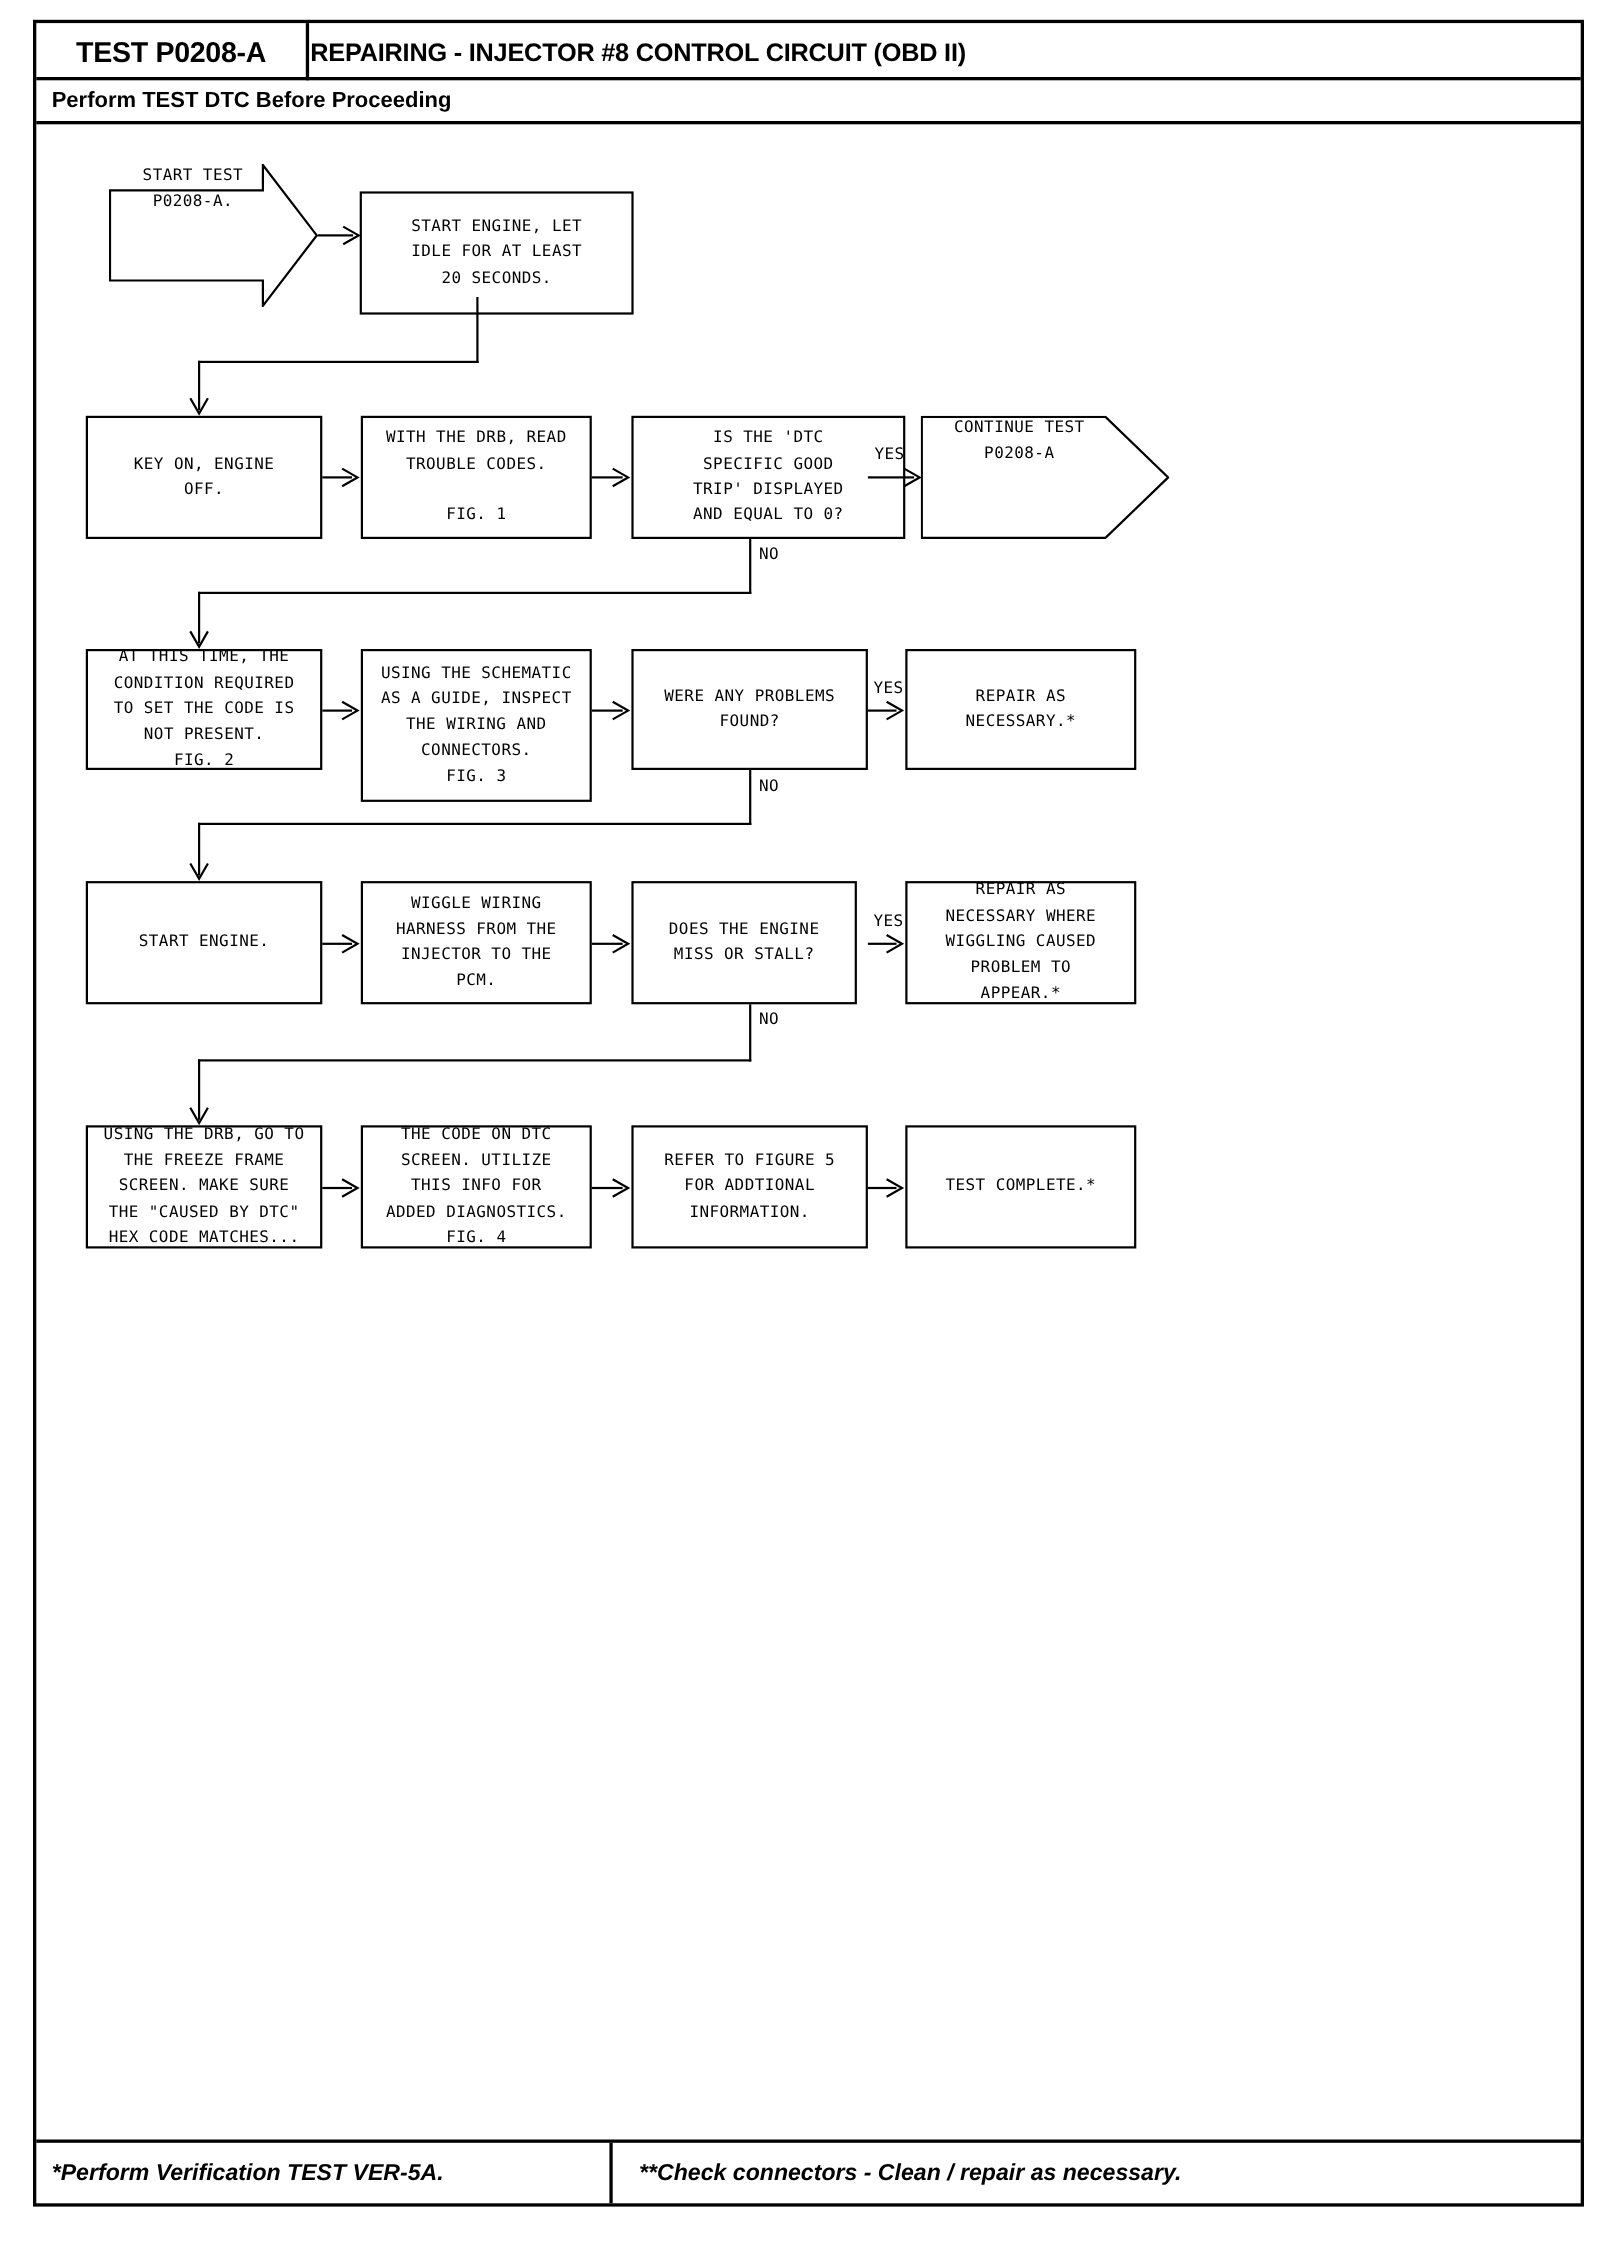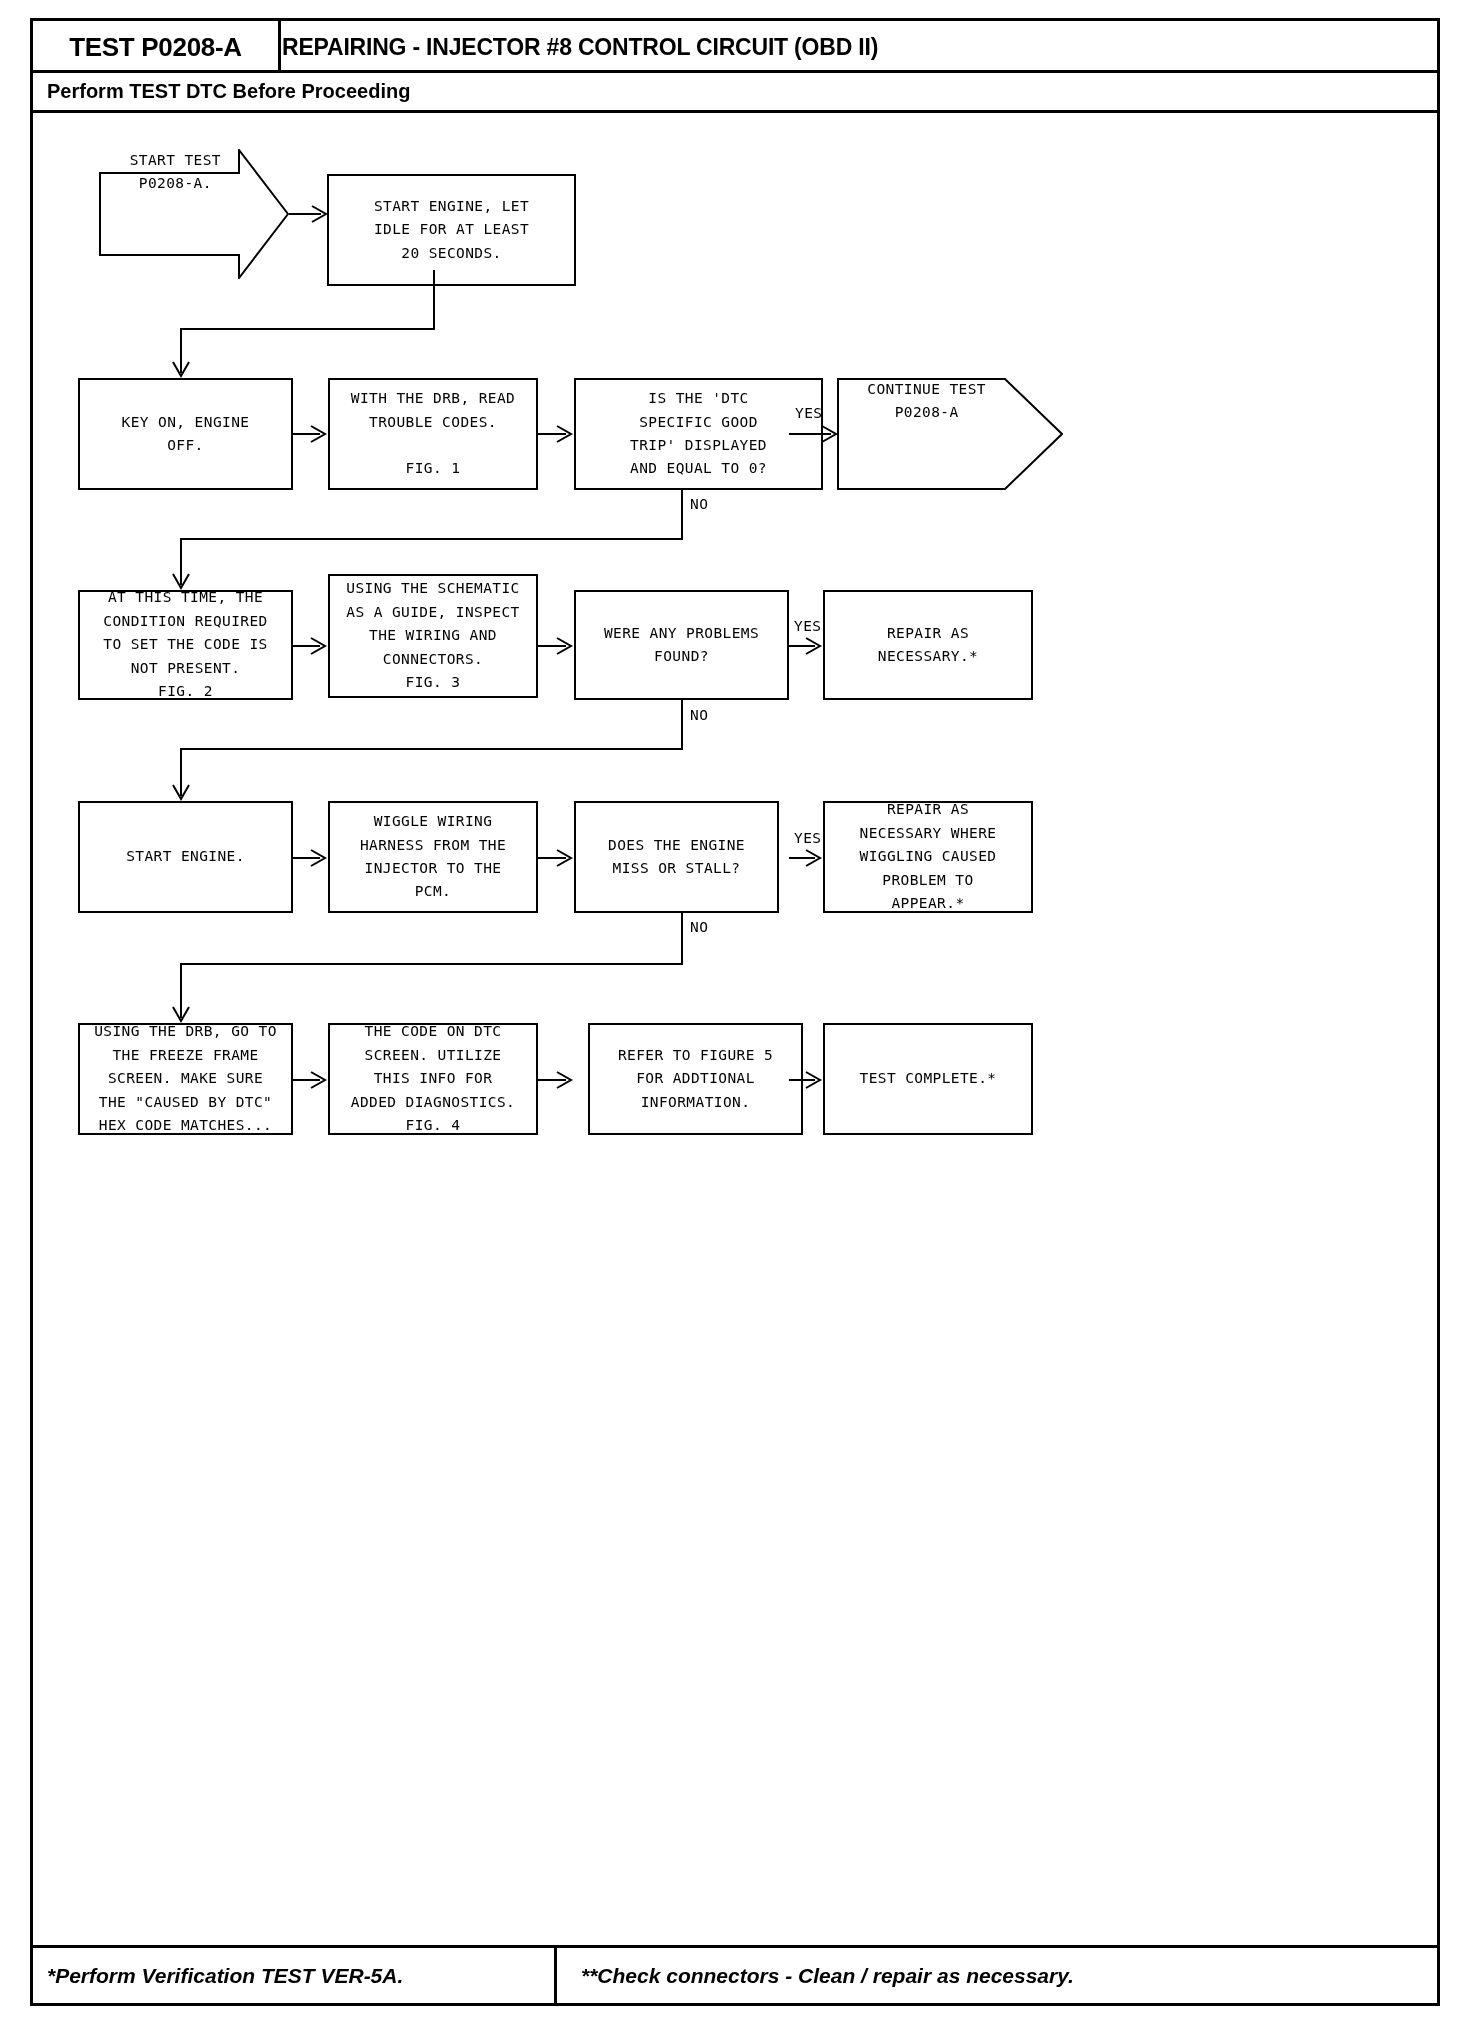--- a/index.html
+++ b/index.html
@@ -183,21 +183,21 @@
       <svg class="arrowhead" style="left:139px;top:460px;width:18px;height:18px;">
         <polyline points="1,1 9,15 17,1" fill="none" stroke="#000" stroke-width="2"></polyline>
       </svg>
 
       <div class="node" style="left:45px;top:477px;width:215px;height:110px;">AT THIS TIME, THE
 CONDITION REQUIRED
 TO SET THE CODE IS
 NOT PRESENT.
 FIG. 2</div>
 
-      <div class="node" style="left:295px;top:461px;width:210px;height:124px;">USING THE SCHEMATIC
+      <div class="node" style="left:295px;top:477px;width:210px;height:139px;">USING THE SCHEMATIC
 AS A GUIDE, INSPECT
 THE WIRING AND
 CONNECTORS.
 FIG. 3</div>
 
       <div class="node" style="left:541px;top:477px;width:215px;height:110px;">WERE ANY PROBLEMS
 FOUND?</div>
 
       <div class="node" style="left:790px;top:477px;width:210px;height:110px;">REPAIR AS
 NECESSARY.*</div>
@@ -271,21 +271,21 @@
 SCREEN. MAKE SURE
 THE "CAUSED BY DTC"
 HEX CODE MATCHES...</div>
 
       <div class="node" style="left:295px;top:910px;width:210px;height:112px;">THE CODE ON DTC
 SCREEN. UTILIZE
 THIS INFO FOR
 ADDED DIAGNOSTICS.
 FIG. 4</div>
 
-      <div class="node" style="left:541px;top:910px;width:215px;height:112px;margin-left:14px;">REFER TO FIGURE 5
+      <div class="node" style="left:541px;top:910px;width:215px;height:112px;">REFER TO FIGURE 5
 FOR ADDTIONAL
 INFORMATION.</div>
 
       <div class="node" style="left:790px;top:910px;width:210px;height:112px;">TEST COMPLETE.*</div>
 
       <div class="conn hline" style="left:260px;top:966px;width:27px;"></div>
       <svg class="arrowhead" style="left:277px;top:958px;width:18px;height:18px;">
         <polyline points="1,1 15,9 1,17" fill="none" stroke="#000" stroke-width="2"></polyline>
       </svg>
 

